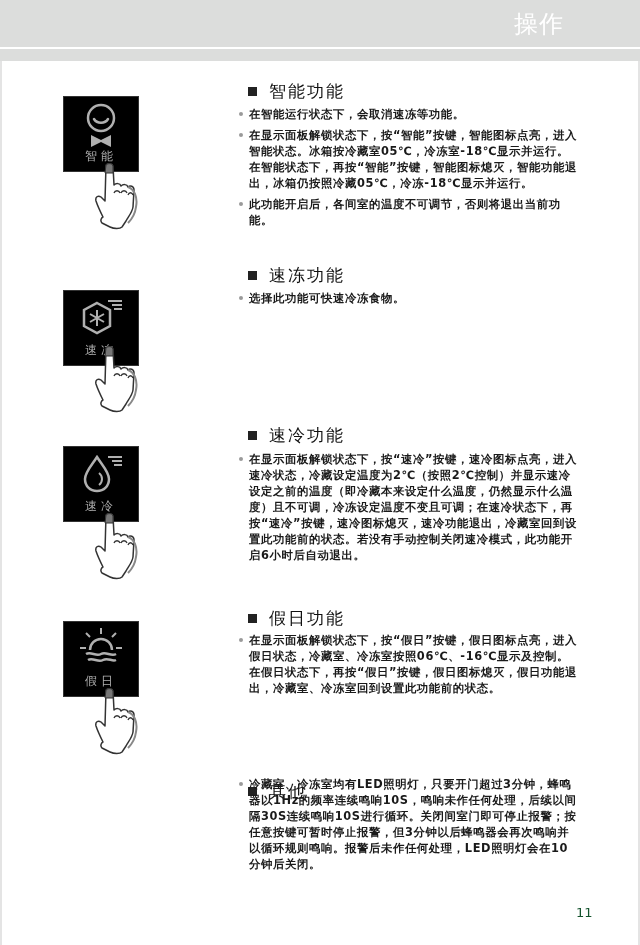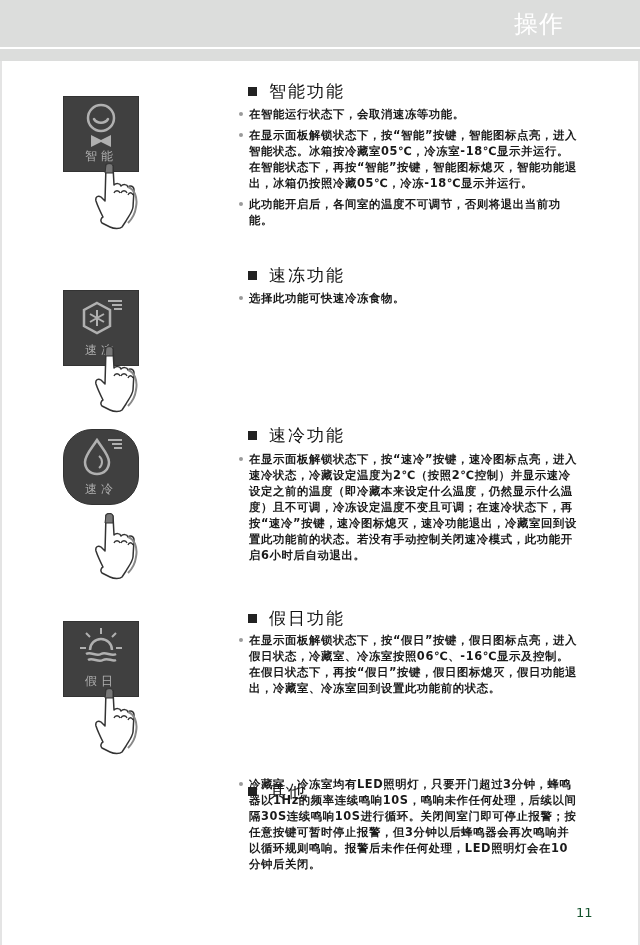--- a/index.html
+++ b/index.html
@@ -6,21 +6,21 @@
   body { width: 640px; height: 945px; position: relative; overflow: hidden;
          font-family: "DejaVu Sans", "Liberation Sans", sans-serif; color: #1a1a1a; }
   .header-band { position: absolute; left: 0; top: 0; width: 640px; height: 47px; background: #dcdddc; }
   .header-title { position: absolute; right: 76px; top: 8px; font-size: 24px; color: #ffffff; letter-spacing: 1px; }
   .header-strip { position: absolute; left: 0; top: 49px; width: 640px; height: 12px; background: #dcdddc; }
   .side-border-left { position: absolute; left: 0; top: 61px; width: 2px; height: 884px; background: #e4e4e4; }
   .side-border-right { position: absolute; right: 0; top: 61px; width: 2px; height: 884px; background: #e4e4e4; }
 
   .section { position: absolute; left: 0; width: 640px; }
   .icon-box { position: absolute; left: 63px; width: 76px; height: 76px; border: 1px solid #333;
-              background: #404040; box-sizing: border-box; }
+              background: #000000; box-sizing: border-box; }
   .icon-box svg.glyph { position: absolute; left: 18px; top: 6px; }
   .icon-label { position: absolute; left: 0; width: 74px; top: 51px; text-align: center;
                 font-size: 12px; color: #b0b0b0; letter-spacing: 4px; }
   .hand { position: absolute; }
 
   .sec-title { position: absolute; left: 248px; font-size: 17px; font-weight: normal; color: #111;
                display: flex; align-items: center; gap: 12px; letter-spacing: 2px; }
   .sq { display: inline-block; width: 9px; height: 9px; background: #222; }
   .bullets { position: absolute; left: 238px; width: 340px; margin: 0; padding: 0; list-style: none; }
   .bullets li { position: relative; padding-left: 11px; font-size: 11.4px; line-height: 16px;
@@ -91,21 +91,21 @@
   <div class="sec-title" style="top:264px;">
     <span class="sq"></span>
     <span>速冻功能</span>
   </div>
   <ul class="bullets" style="top:290px;">
     <li>选择此功能可快速冷冻食物。</li>
   </ul>
 </div>
 
 <div class="section" style="top:0;">
-  <div class="icon-box" style="top:429px;border-radius:29px;">
+  <div class="icon-box" style="top:446px;">
     <svg class="glyph" width="44" height="42" viewBox="0 0 44 42" style="left:16px; top:6px;">
       <path d="M17 4 C12 12 5 19 5 26 C5 33 10 38 17 38 C24 38 29 33 29 26 C29 19 22 12 17 4 Z" fill="none" stroke="#b0b0b0" stroke-width="2.5"></path>
       <path d="M19 20 C23 23 23 29 19 32" fill="none" stroke="#b0b0b0" stroke-width="2"></path>
       <path d="M28 4 L42 4 M32 8 L42 8 M34 12 L42 12" stroke="#b0b0b0" stroke-width="2"></path>
     </svg>
     <div class="icon-label">速冷</div>
   </div>
   <svg class="hand" width="46" height="68" viewBox="0 0 46 68" style="left:92px; top:513px;">
       <use href="#hand-shape"></use>
     </svg>

